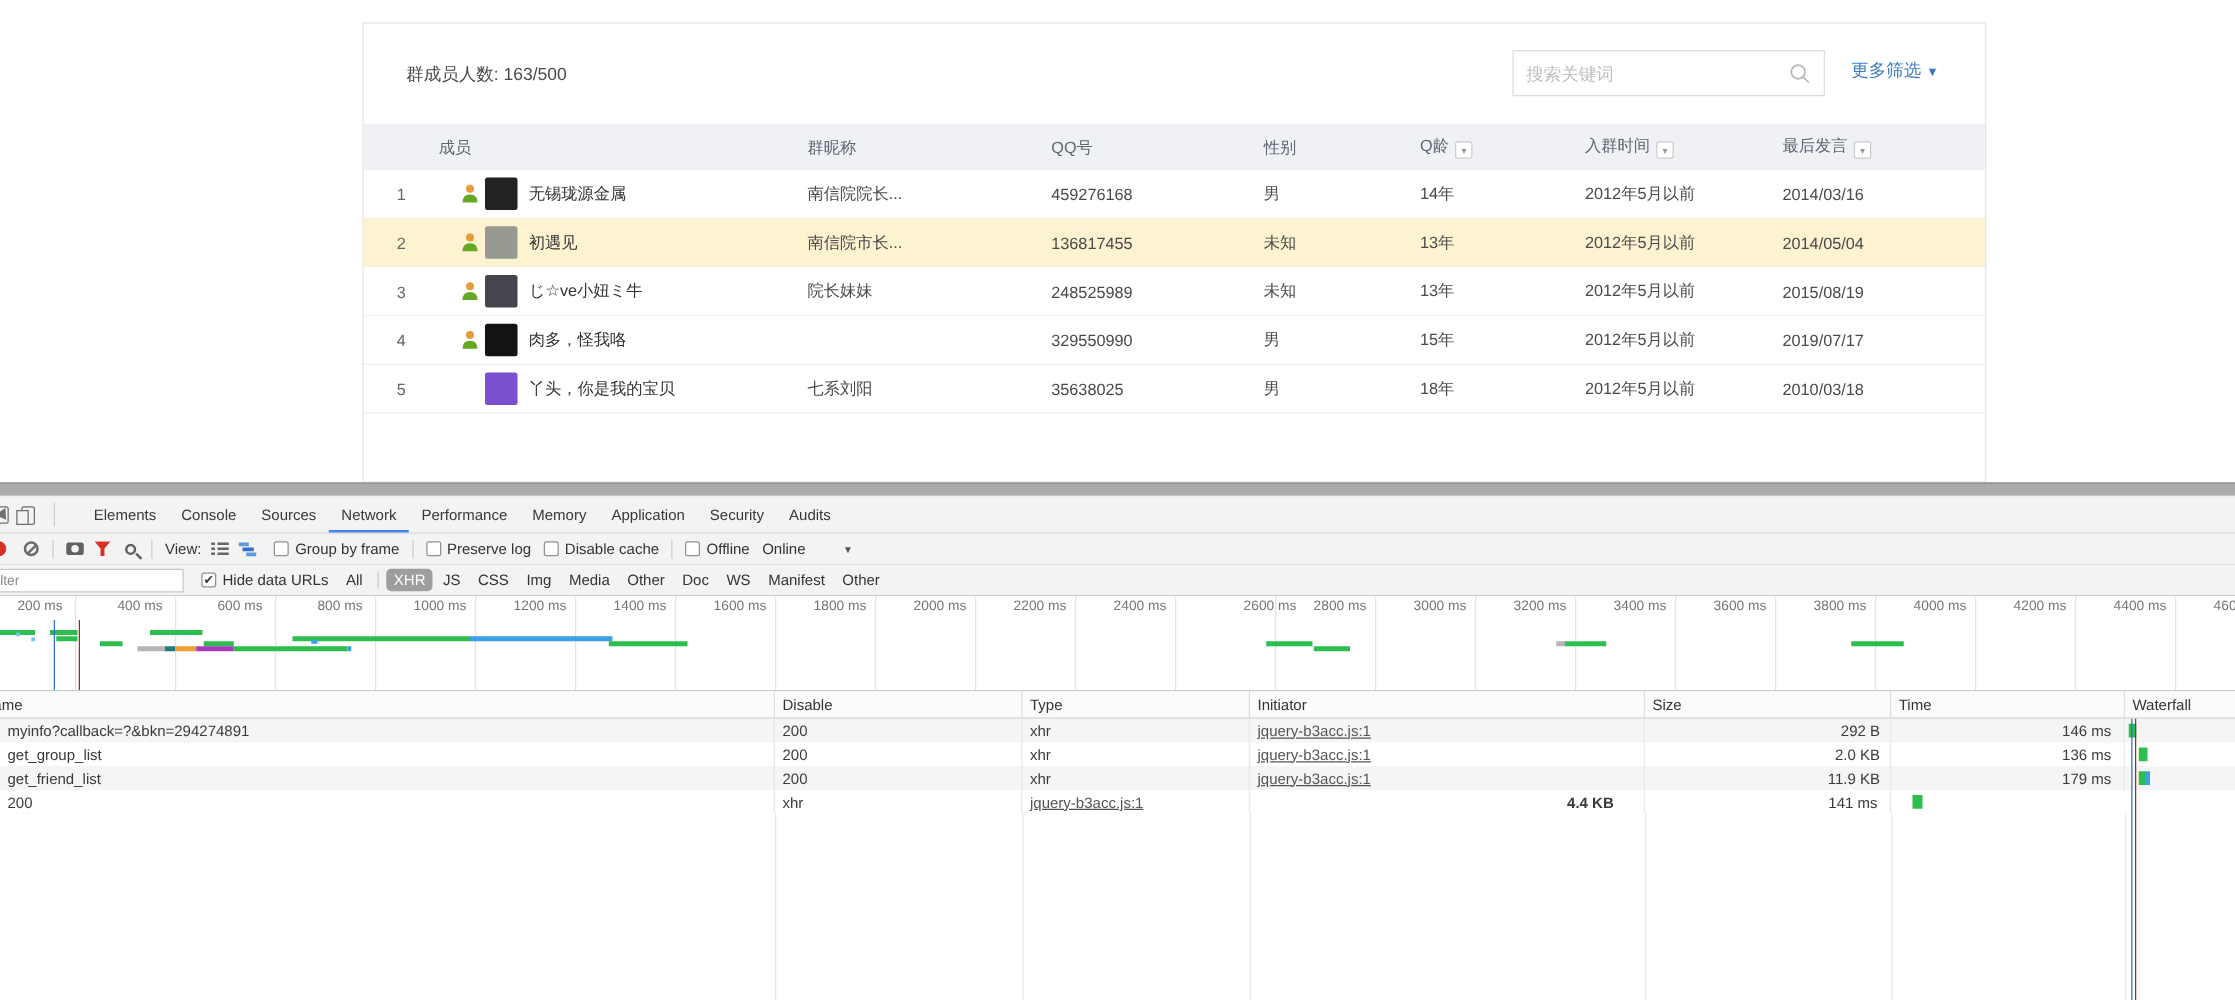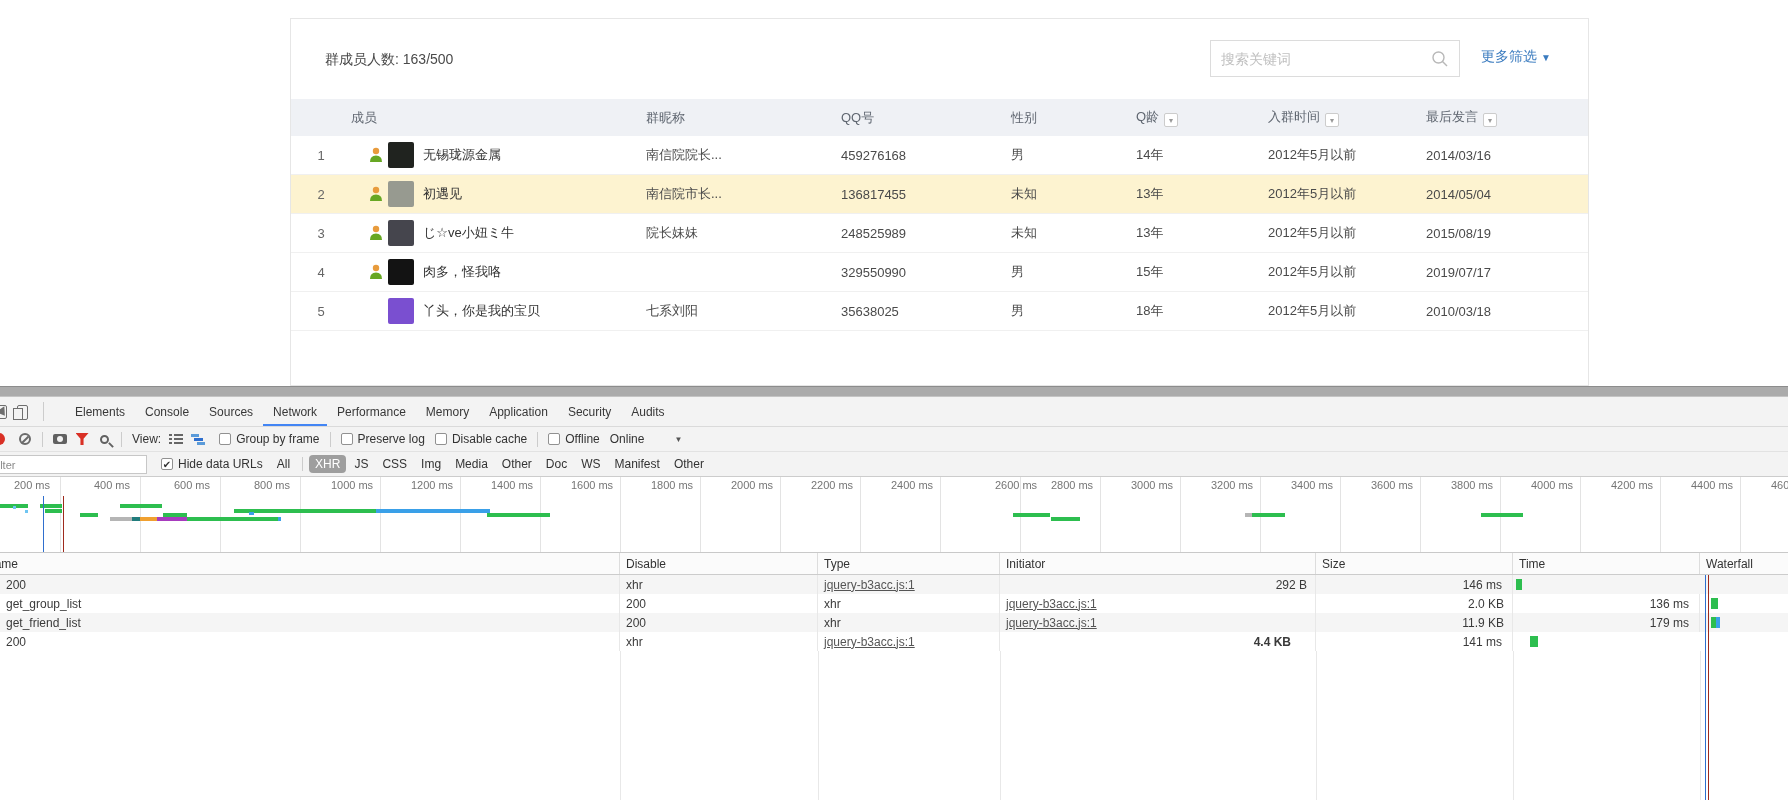--- a/index.html
+++ b/index.html
@@ -411,20 +411,21 @@
       </div>
       <div class="gh-cell">
         <span>Time</span>
       </div>
       <div class="gh-cell last">
         <span>Waterfall</span>
       </div>
     </div>
   <div id="dt-rows">
       <div class="req-row stripe">
+        <div class="rq-cell">myinfo?callback=?&amp;bkn=294274891</div>
         <div class="rq-cell">200</div>
         <div class="rq-cell">xhr</div>
         <div class="rq-cell">
           <span class="initiator-link">jquery-b3acc.js:1</span>
         </div>
         <div class="rq-cell num" style="padding-right: 8px;">292 B</div>
         <div class="rq-cell num" style="padding-right: 10px;">146 ms</div>
         <div class="rq-cell wf">
           <div class="wf-bar" style="left: 3px; width: 6px; background: rgb(45, 190, 79);"></div>
         </div>

